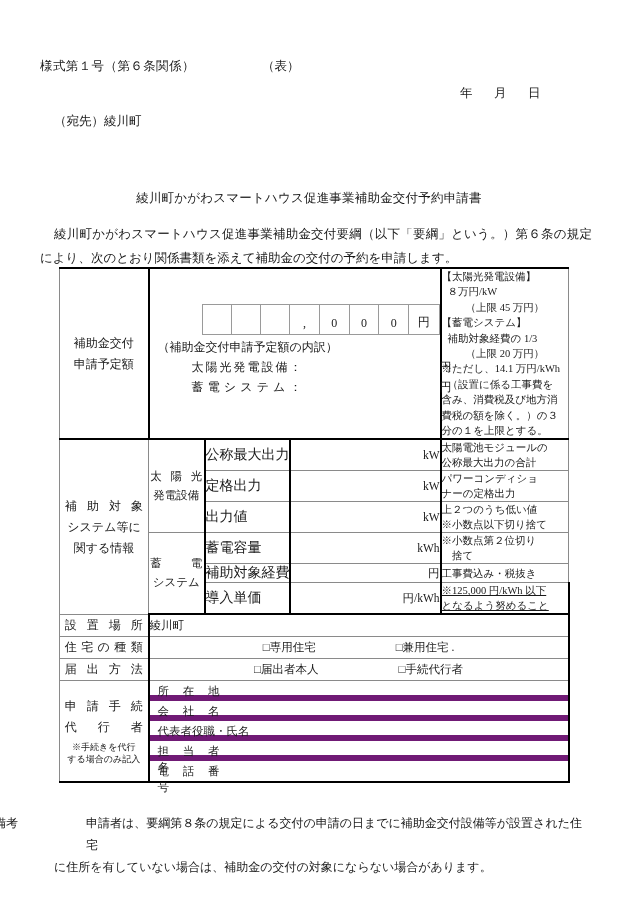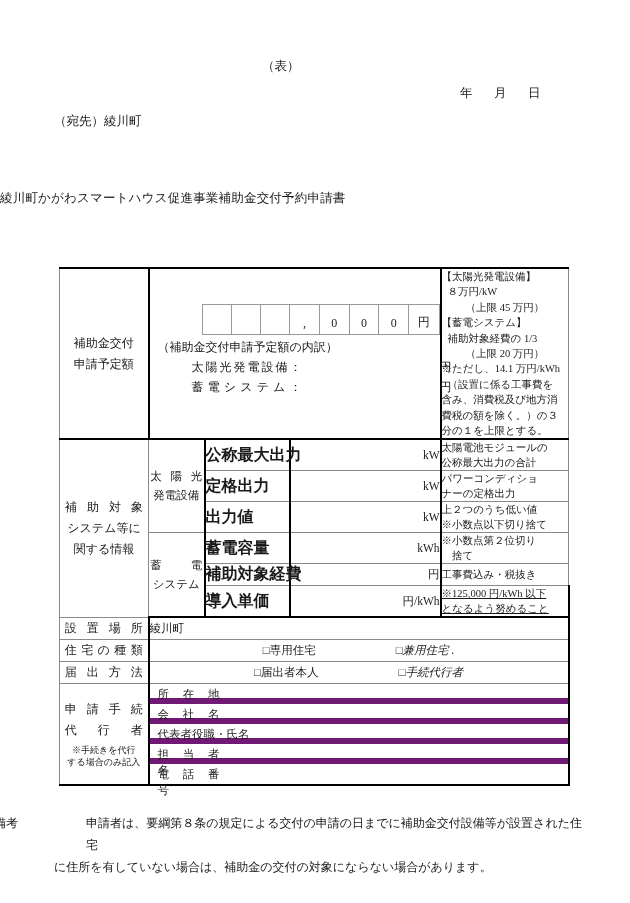--- a/index.html
+++ b/index.html
@@ -58,20 +58,21 @@
     font-size: 12.5px;
     line-height: 21px;
   }
   .hdr-applicant .row { white-space: nowrap; }
   .hdr-applicant .lbl-a { display: inline-block; width: 44px; }
   .hdr-applicant .sp1 { display: inline-block; width: 44px; }
   .doc-title {
     position: absolute;
     left: 0; top: 190px;
     width: 618px;
+    text-align: center;
     font-size: 12.5px;
     font-weight: normal;
     letter-spacing: 0.2px;
   }
   .intro {
     position: absolute;
     left: 40px; top: 222px;
     width: 552px;
     font-size: 12.5px;
     line-height: 24px;
@@ -151,24 +152,23 @@
     line-height: 15px;
     padding: 2px 3px 3px 4px;
     vertical-align: top;
   }
   .note-big { font-size: 10.5px; line-height: 15.4px; }
   .note-ind1 { padding-left: 6px; }
   .note-ind2 { padding-left: 24px; }
   .note-ul { text-decoration: underline; }
 
   .item-label {
-    font-size: 16px;
+    font-size: 14px;
     padding: 5px 0 5px 7px;
     white-space: nowrap;
-    font-weight: bold;
   }
   .unit-cell {
     text-align: right;
     font-size: 11.5px;
     padding: 5px 7px 5px 0;
   }
   .sub-label {
     text-align: center;
     font-size: 11.5px;
     line-height: 19px;
@@ -183,21 +183,21 @@
   .place-val {
     font-size: 11.5px;
     padding: 5px 0 5px 8px;
   }
   .checks {
     font-size: 11.5px;
     padding: 5px 0;
     text-align: center;
   }
   .checks .ck { display: inline-block; }
-  .checks .ck + .ck { margin-left: 80px; font-style: italic; }
+  .checks .ck + .ck { margin-left: 80px; }
   .agent-label {
     text-align: center;
     font-size: 12px;
     line-height: 21px;
     padding: 4px 2px;
   }
   .agent-note {
     font-size: 9px;
     line-height: 12px;
     margin-top: 3px;
@@ -236,31 +236,33 @@
     padding-left: 46px;
     text-indent: -46px;
   }
   .remark .rk-2 { display: block; padding-left: 14px; }
 </style>
 </head>
 <body>
 
 <div class="page">
 
+  <div class="hdr-formno">様式第１号（第６条関係）</div>
   <div class="hdr-omote">（表）</div>
 
   <div class="hdr-date">
     <span>年</span><span>月</span><span>日</span>
   </div>
 
   <div class="hdr-ate">（宛先）綾川町</div>
 
 
   <div class="doc-title">綾川町かがわスマートハウス促進事業補助金交付予約申請書</div>
 
+  <div class="intro">綾川町かがわスマートハウス促進事業補助金交付要綱（以下「要綱」という。）第６条の規定により、次のとおり関係書類を添えて補助金の交付の予約を申請します。</div>
 
   <table class="tbl">
     <colgroup>
       <col style="width:89px">
       <col style="width:56px">
       <col style="width:85px">
       <col style="width:151px">
       <col style="width:128px">
     </colgroup>
 

